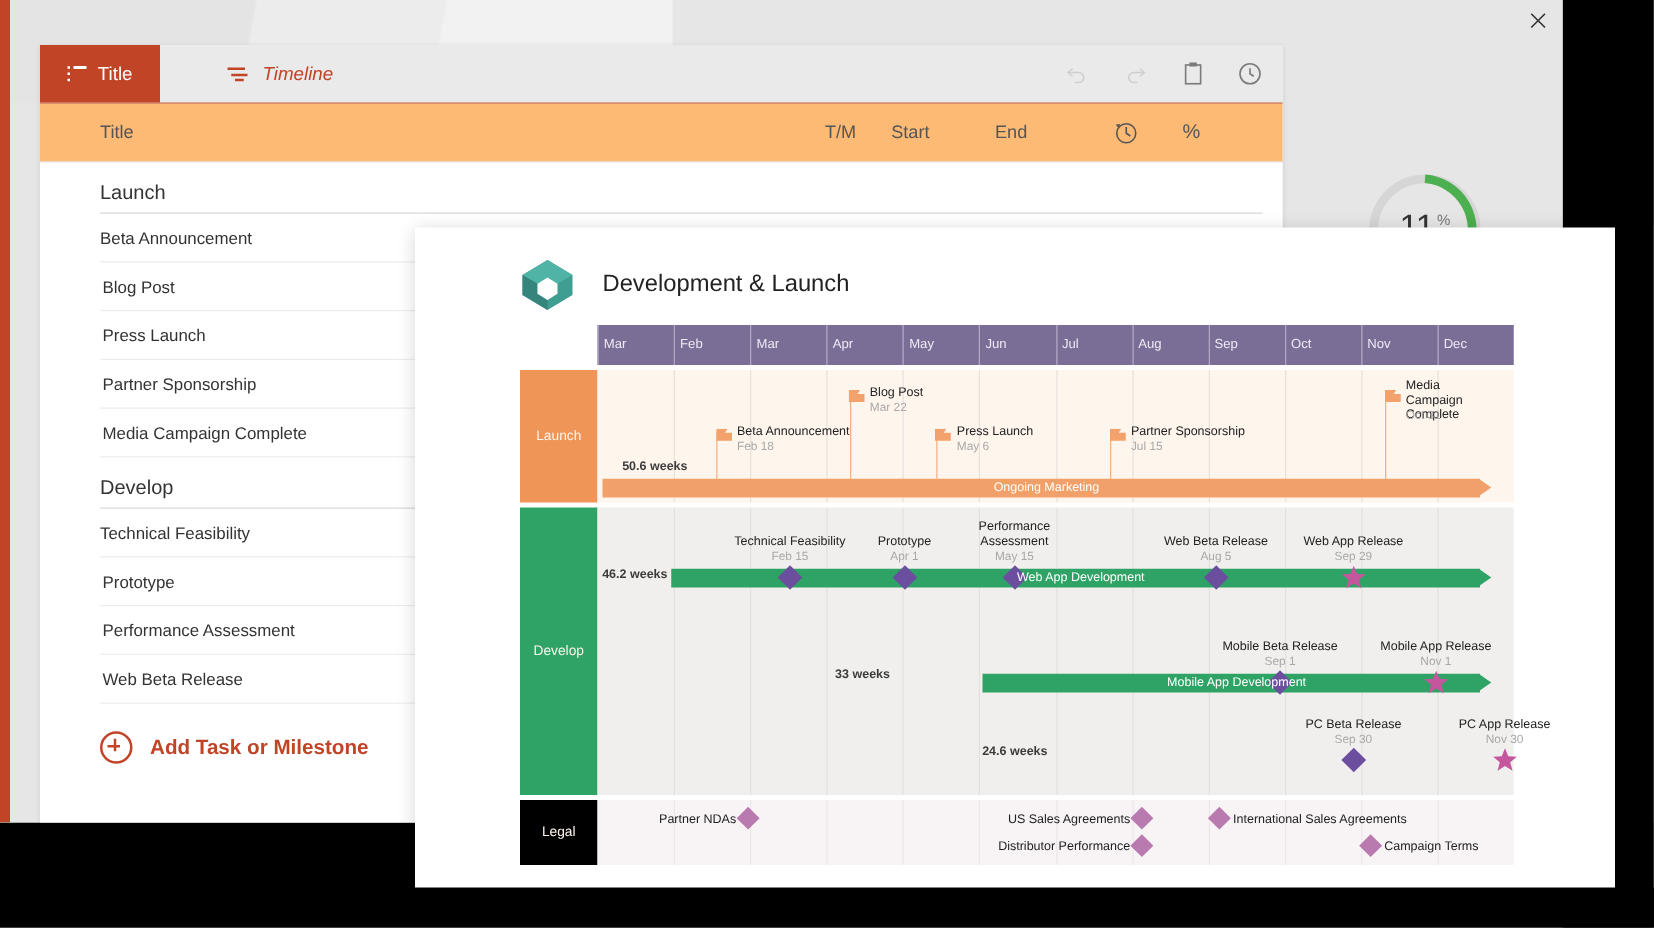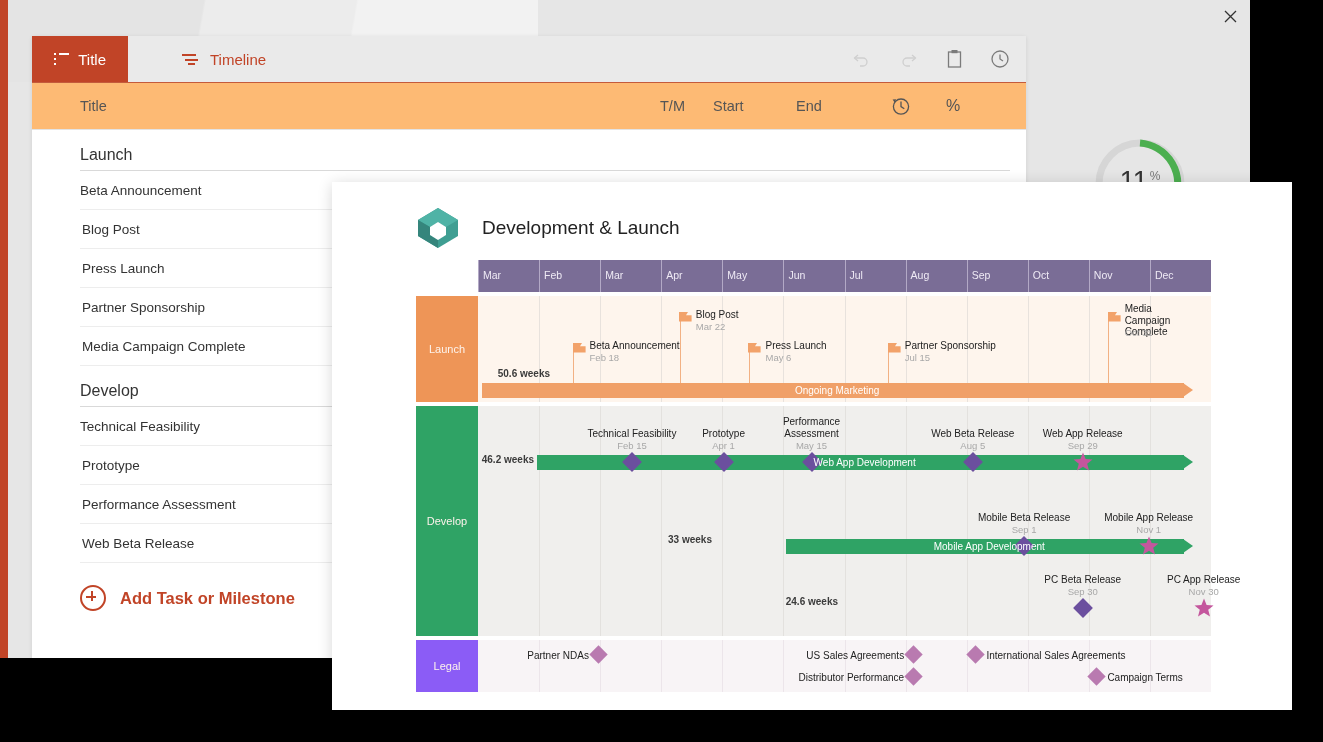--- a/index.html
+++ b/index.html
@@ -31,21 +31,21 @@
 
   
   .card{position:absolute;left:32px;top:36px;width:994px;height:622px;background:#fff;
         box-shadow:0 1px 4px rgba(0,0,0,.10);}
   .tabbar{position:relative;height:46px;background:#eaeaea;border-bottom:1px solid #c45b3c;}
   .tab{
     position:absolute;top:0;height:46px;display:flex;align-items:center;gap:11px;
     padding:0 22px;box-sizing:border-box;cursor:pointer;font-size:15px;
   }
   .tab.active{left:0;background:#c14427;color:#fff;width:96px;}
-  .tab.inactive{left:128px;color:#c14427;}
+  .tab.inactive{left:128px;color:#c14427;font-style:italic;}
 
   .icon-list{display:inline-block;width:15px;height:12px;position:relative;}
   .icon-list i{position:absolute;left:5px;height:2px;width:10px;background:currentColor;display:block;}
   .icon-list i:nth-child(1){top:0;}
   .icon-list i:nth-child(2){top:5px;}
   .icon-list i:nth-child(3){top:10px;}
   .icon-list b{position:absolute;left:0;width:2px;height:2px;background:currentColor;display:block;}
   .icon-list b:nth-of-type(1){top:0;}
   .icon-list b:nth-of-type(2){top:5px;}
   .icon-list b:nth-of-type(3){top:10px;}
@@ -106,21 +106,21 @@
          color:#efeaf5;font-size:10.5px;padding:9px 0 0 4px;}
 
   .lane{position:relative;display:flex;}
   .lane-label{width:62px;flex:none;display:flex;align-items:center;justify-content:center;
               color:#fdf3ec;font-size:11px;}
   .lane-body{position:relative;flex:1;background:#faf6f5;}
   .lane-launch .lane-label{background:#ee9557;}
   .lane-launch .lane-body{background:#fef5ed;}
   .lane-dev .lane-label{background:#2fa365;}
   .lane-dev .lane-body{background:#f0efed;}
-  .lane-legal .lane-label{background:#8b5cf6;}
+  .lane-legal .lane-label{background:#000000;}
   .lane-legal .lane-body{background:#f8f4f6;}
   .lane-gap{height:4px;background:#fff;}
 
   .vgrid{position:absolute;top:0;bottom:0;width:1px;background:#e8e2dd;}
   .lane-dev .vgrid{background:#e3e1de;}
   .lane-legal .vgrid{background:#ece5ea;}
 
   
   .bar{position:absolute;height:15px;display:flex;align-items:center;}
   .bar .bar-fill{position:absolute;left:0;top:0;bottom:0;right:9px;}

